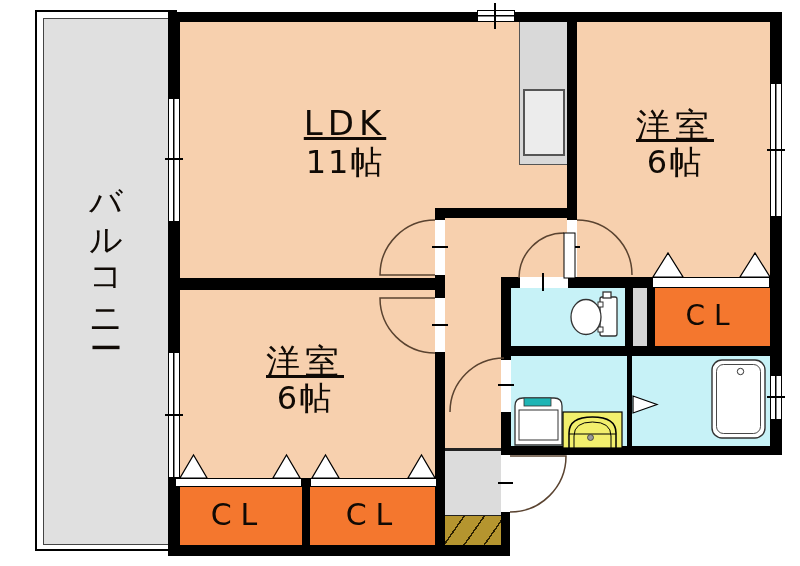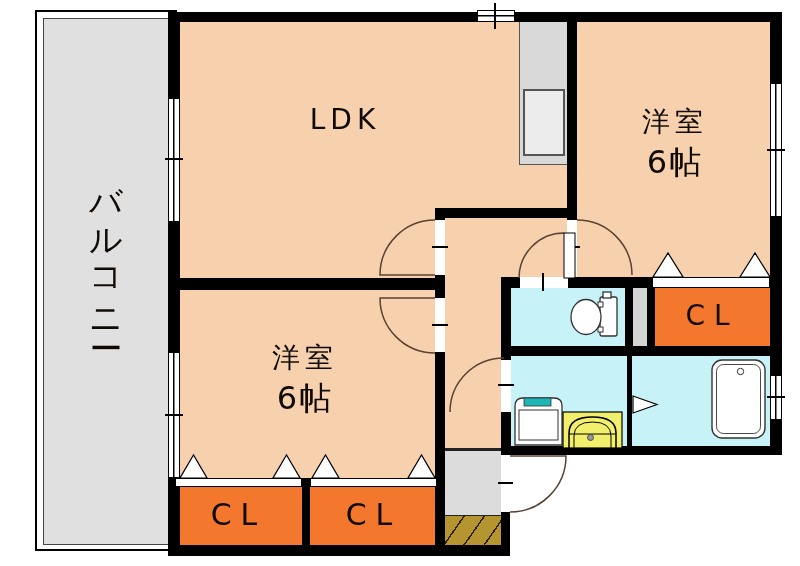--- a/index.html
+++ b/index.html
@@ -15,21 +15,21 @@
   .wall{background:var(--wall);}
   .gap{background:#fff;}
   .tick{background:#000;}
   .track{background:#fff;border:1px solid #000;}
   .win{background:#fff;border:1px solid #000;}
   .win-v{background-image:linear-gradient(#000,#000);background-size:1.5px 100%;
          background-position:center;background-repeat:no-repeat;}
   .win-h{background-image:linear-gradient(#000,#000);background-size:100% 1.5px;
          background-position:center;background-repeat:no-repeat;}
   .label{color:#100a05;text-align:center;white-space:nowrap;}
-  .room-name{font-size:28px;letter-spacing:5px;}
+  .room-name{font-size:34px;letter-spacing:5px;text-decoration:underline;}
   .room-size{font-size:32px;letter-spacing:2px;}
   .cl-name{font-size:30px;letter-spacing:9px;font-weight:500;}
   #balcony-label{writing-mode:vertical-rl;text-orientation:mixed;font-size:33px;
                  letter-spacing:4px;color:#100a05;}
   #genkan-tile{background-color:var(--genkan-tile);
     background-image:repeating-linear-gradient(125deg,transparent 0 15px,#2c2000 15px 16.5px);
     border-top:1px solid #222;}
   svg{position:absolute;left:0;top:0;z-index:4;pointer-events:none;}
 </style>
 </head>
@@ -144,20 +144,21 @@
       <circle cx="590.5" cy="437.5" r="3" fill="#999" stroke="#333" stroke-width="0.8"></circle>
     </g>
     <g>
       <rect x="712" y="360" width="53" height="78" rx="10" fill="#fff" stroke="#333" stroke-width="1.4"></rect>
       <rect x="716.5" y="364.5" width="44" height="69" rx="7" fill="none" stroke="#333" stroke-width="0.9"></rect>
       <circle cx="740.5" cy="371.5" r="3.2" fill="#fff" stroke="#333" stroke-width="1"></circle>
     </g>
   </svg>
 
   <div class="abs z5 label room-name" style="left:255px;top:103px;width:180px;">LDK</div>
+  <div class="abs z5 label room-size" style="left:255px;top:141px;width:180px;">11帖</div>
   <div class="abs z5 label room-name" style="left:585px;top:103px;width:180px;">洋室</div>
   <div class="abs z5 label room-size" style="left:585px;top:141px;width:180px;">6帖</div>
   <div class="abs z5 label room-name" style="left:215px;top:339px;width:180px;">洋室</div>
   <div class="abs z5 label room-size" style="left:215px;top:377px;width:180px;">6帖</div>
   <div class="abs z5 label cl-name" style="left:175px;top:497px;width:127px;">CL</div>
   <div class="abs z5 label cl-name" style="left:310px;top:497px;width:127px;">CL</div>
   <div class="abs z5 label cl-name" style="left:654px;top:299px;width:116px;font-size:28px;">CL</div>
 
 </div>
 

